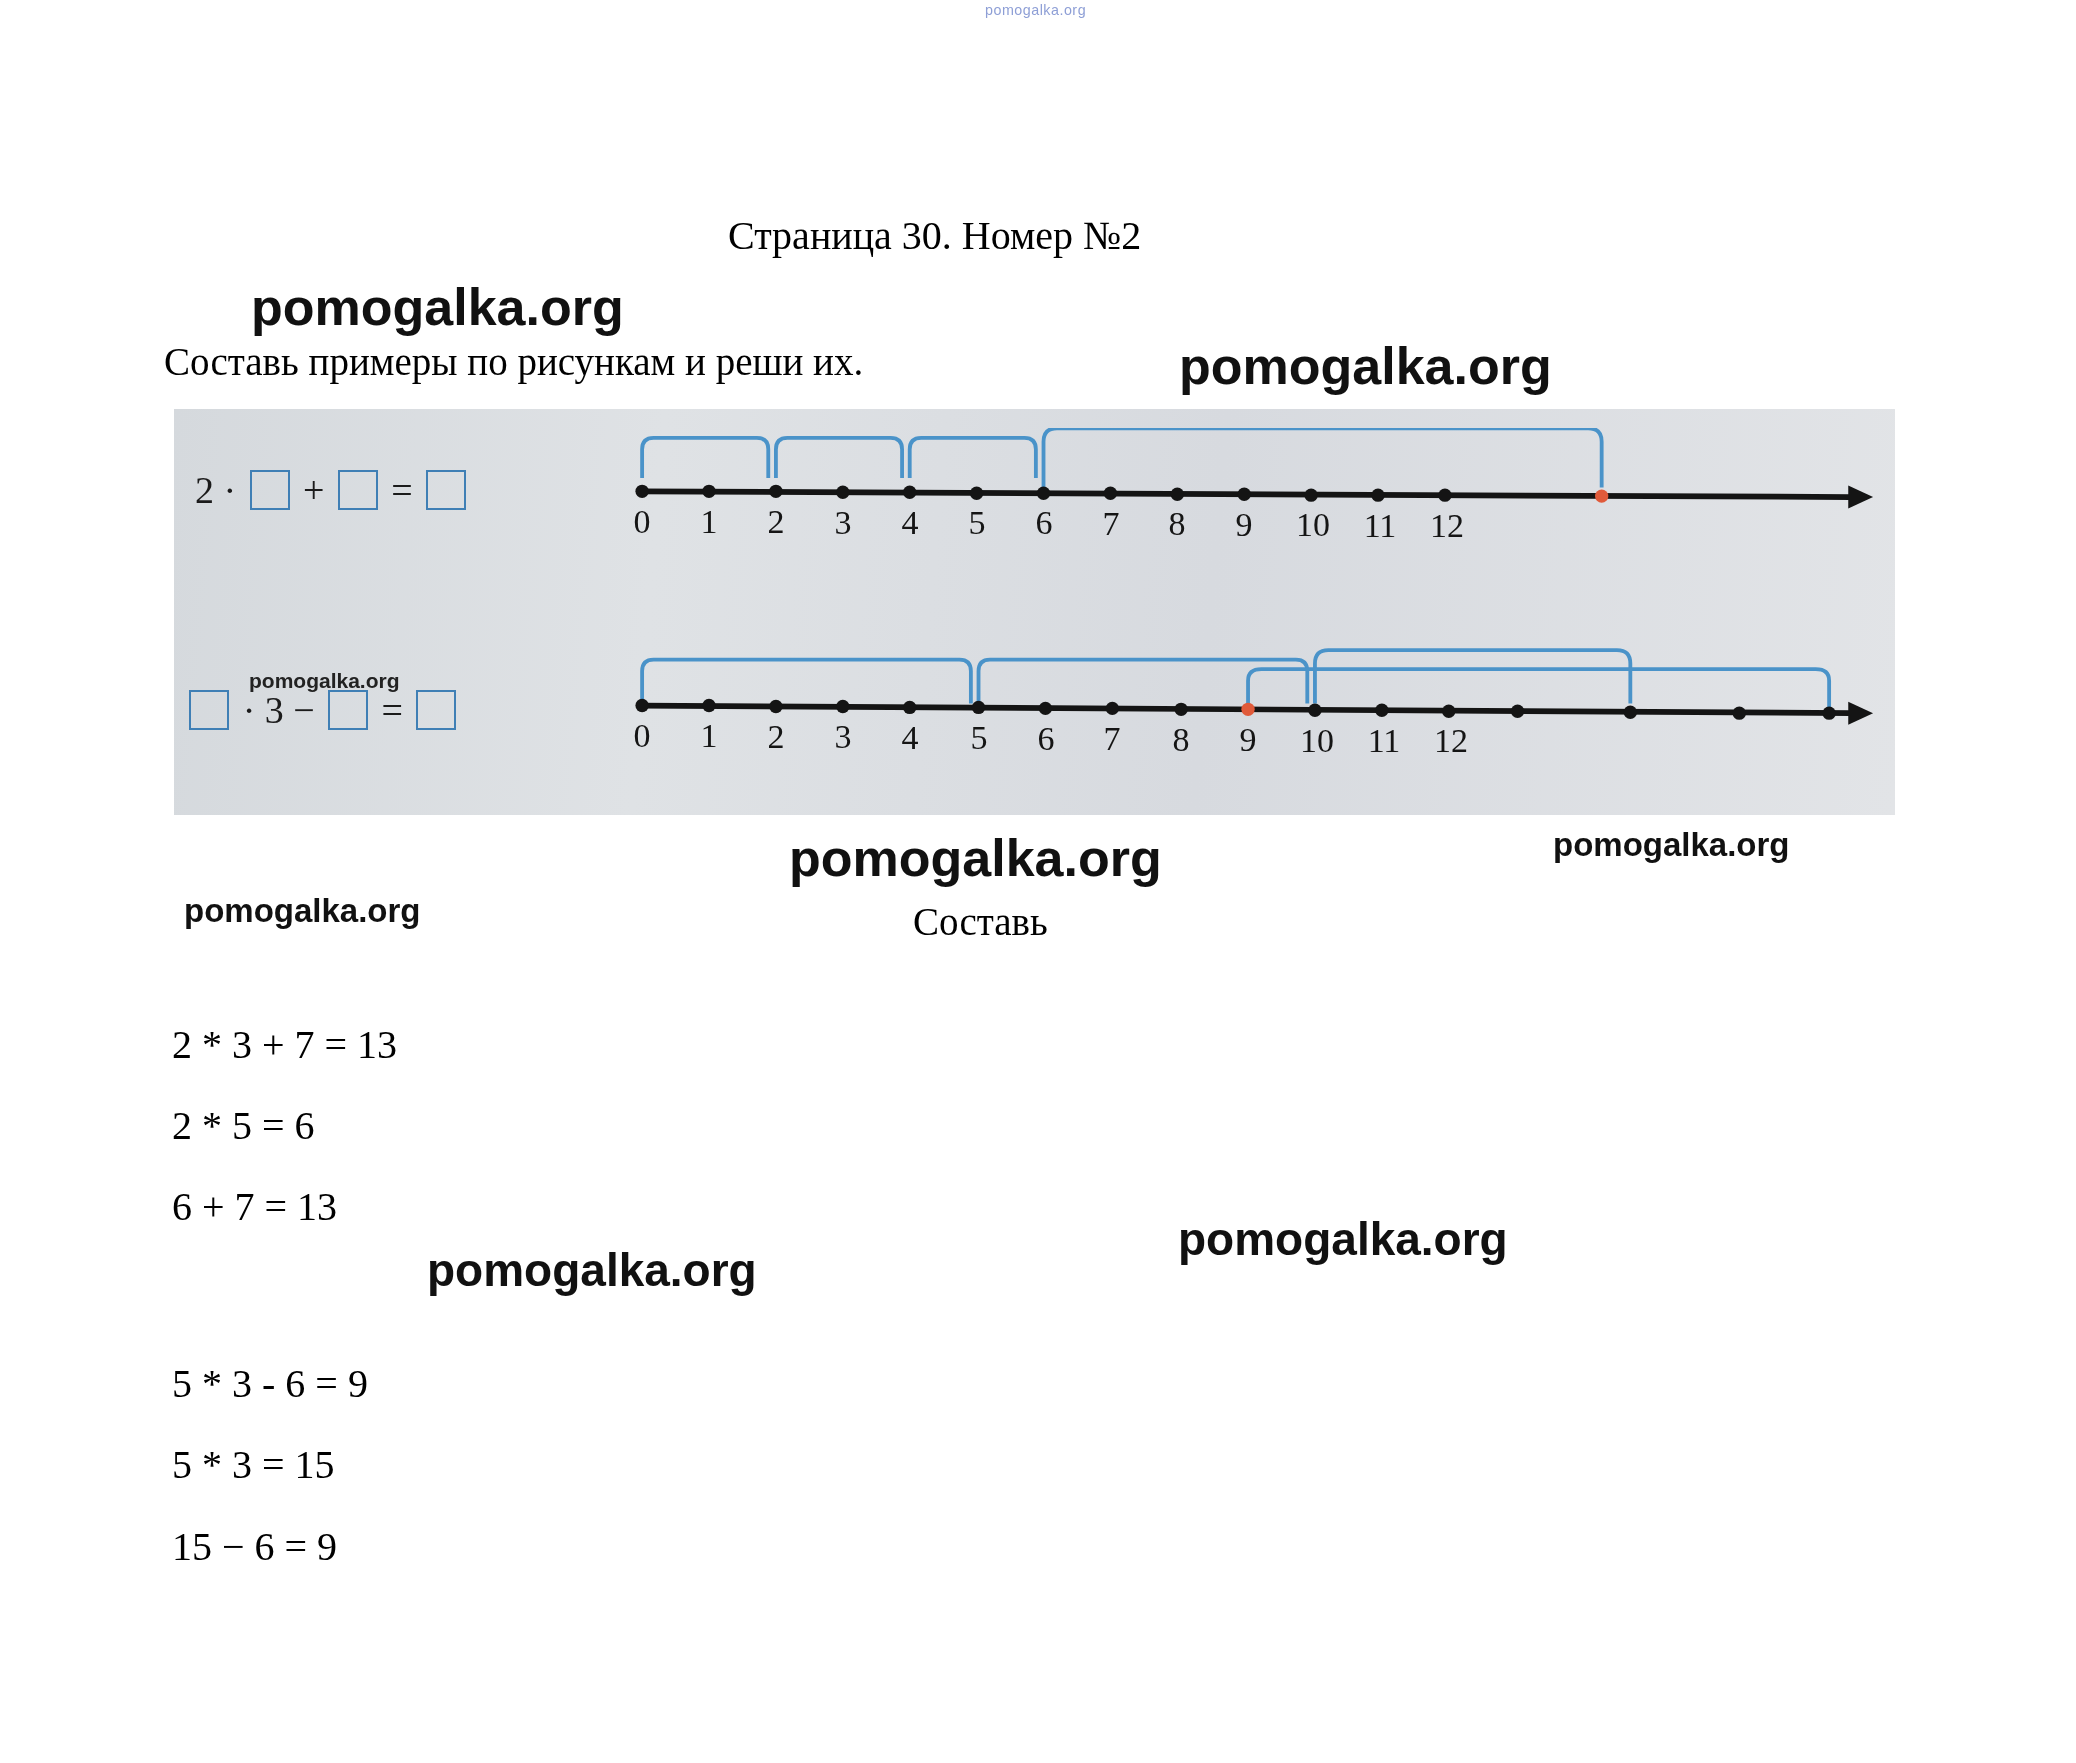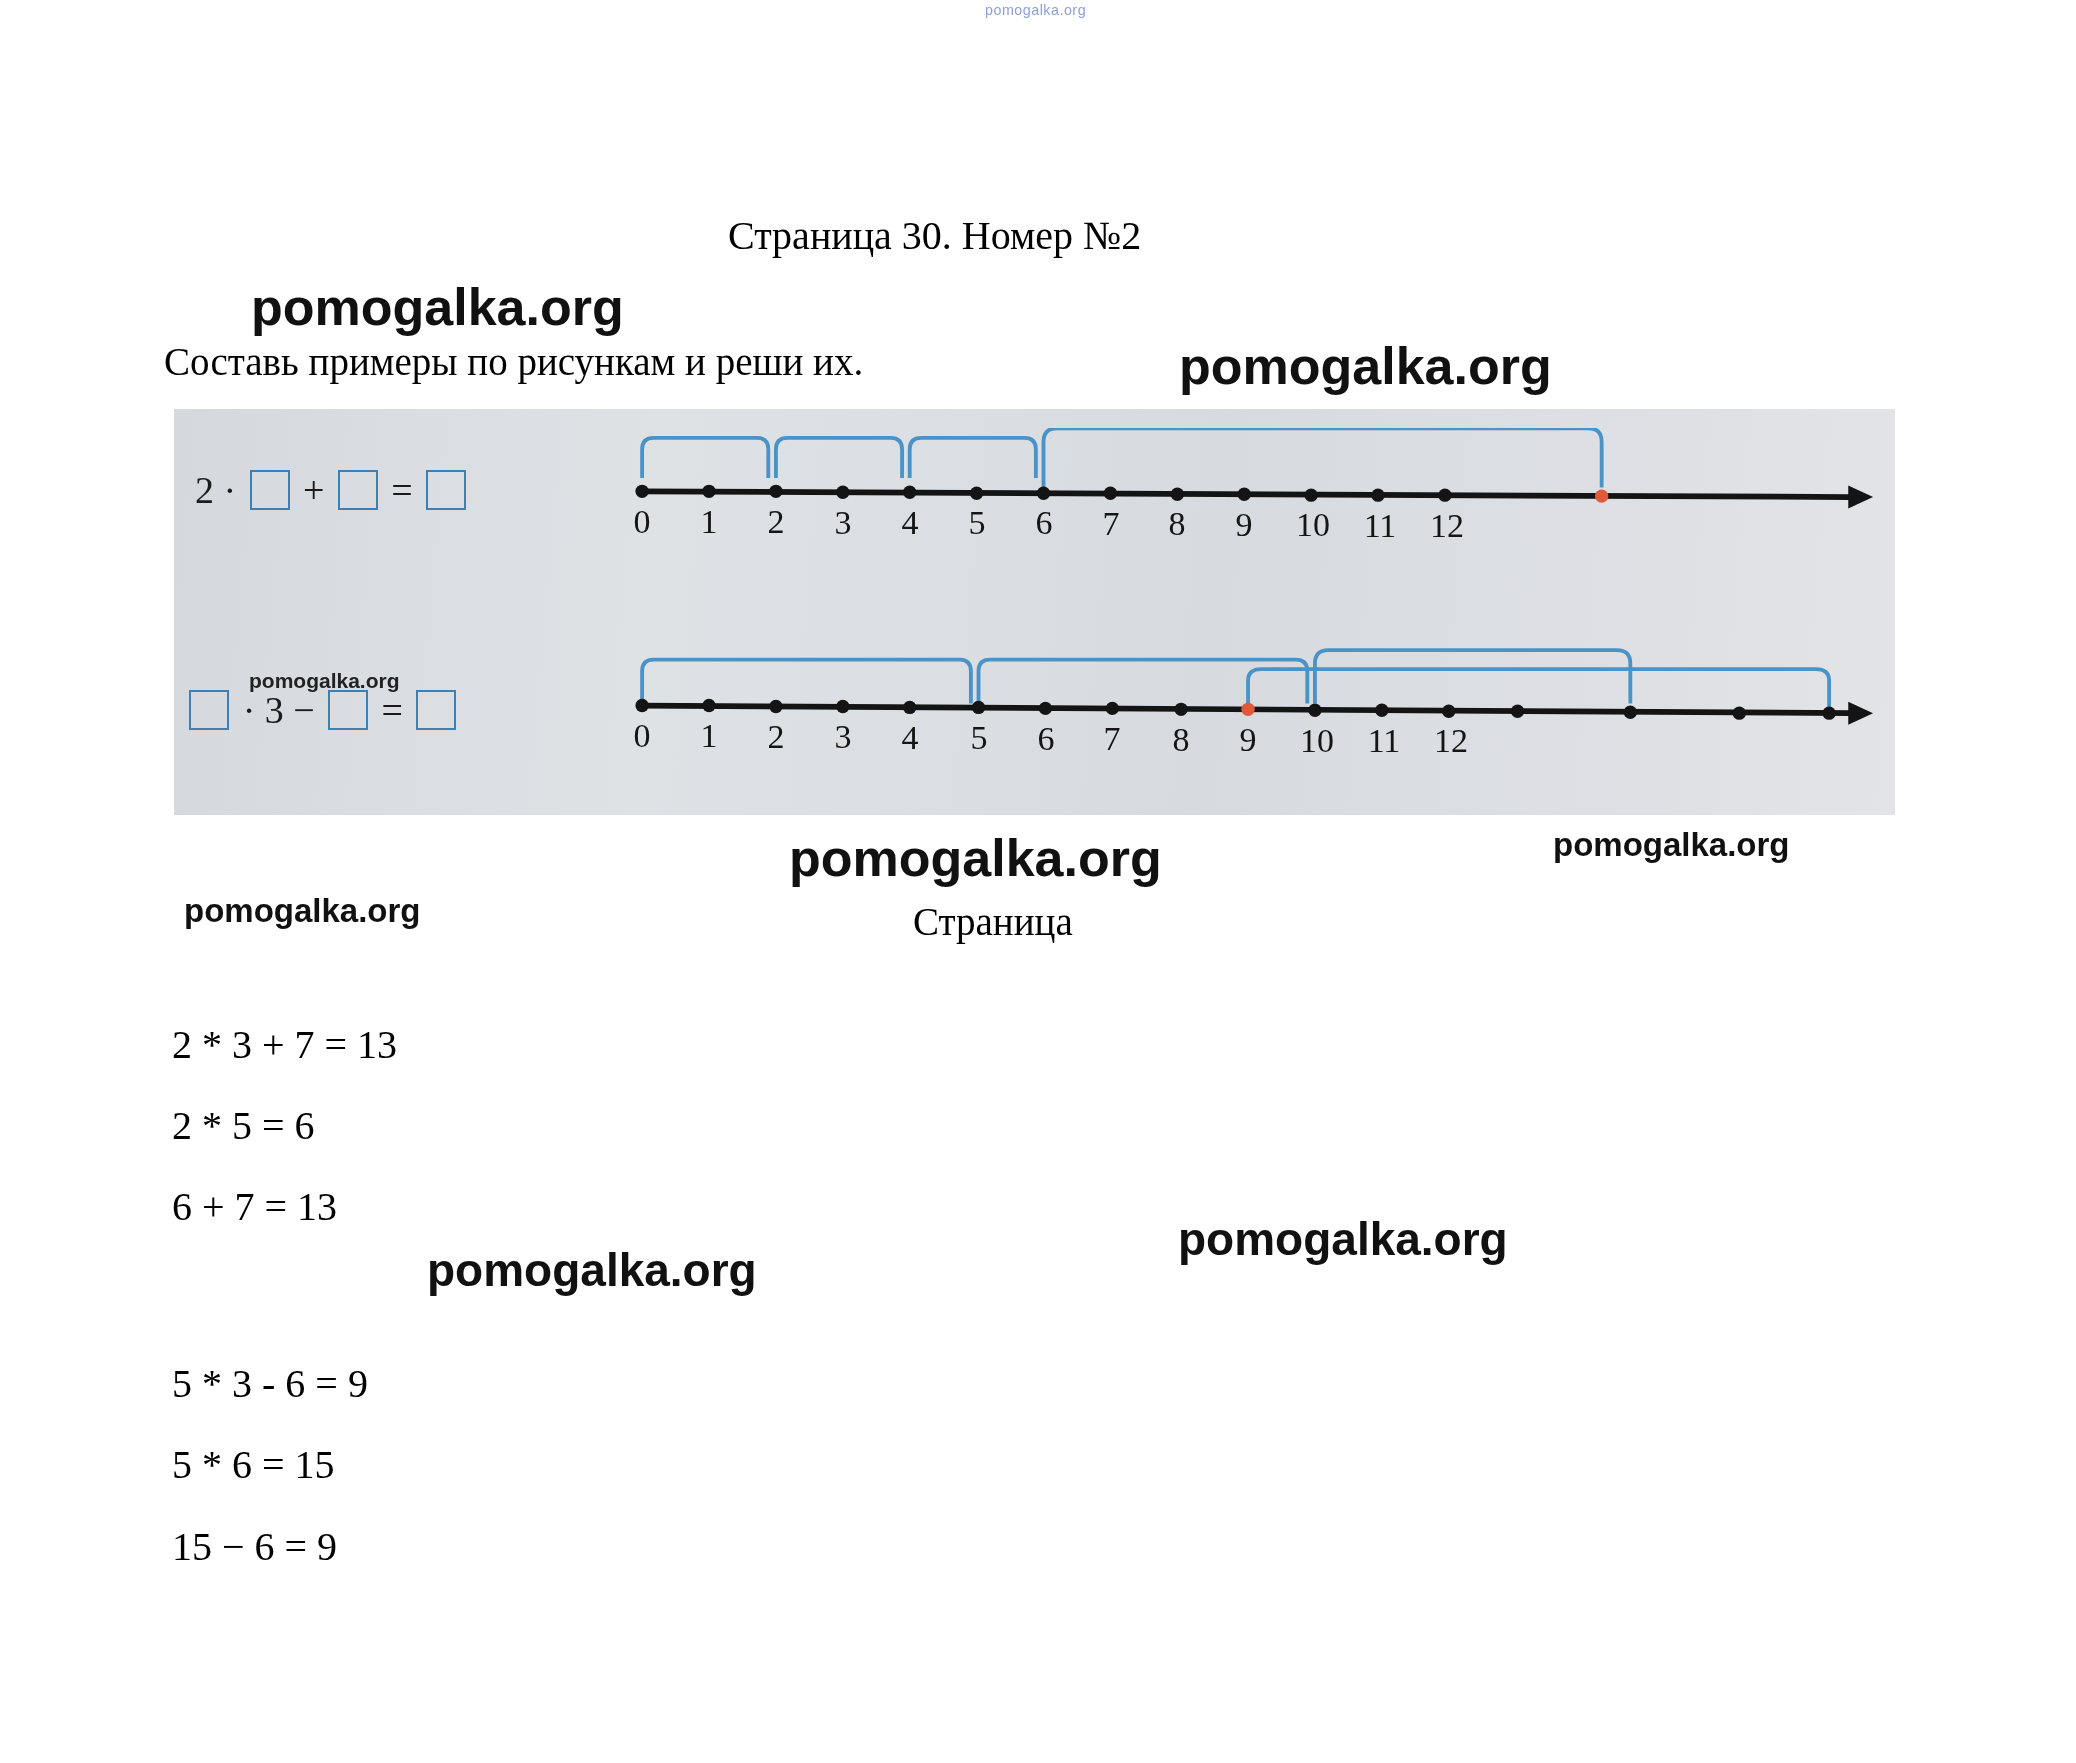--- a/index.html
+++ b/index.html
@@ -263,25 +263,25 @@
     <div class="tick-label" style="left:694px; top:76px;">10</div>
     <div class="tick-label" style="left:761px; top:76px;">11</div>
     <div class="tick-label" style="left:828px; top:76px;">12</div>
   </div>
 </div>
 
 <div class="wm wm-4">pomogalka.org</div>
 <div class="wm wm-5">pomogalka.org</div>
 <div class="wm wm-6">pomogalka.org</div>
 
-<div class="solution-label">Страница</div>
+<div class="solution-label">Составь</div>
 
 <div class="eq eq-0">2 * 3 + 7 = 13</div>
 <div class="eq eq-1">2 * 5 = 6</div>
 <div class="eq eq-2">6 + 7 = 13</div>
 
 <div class="wm wm-7">pomogalka.org</div>
 <div class="wm wm-8">pomogalka.org</div>
 
 <div class="eq eq-3">5 * 3 - 6 = 9</div>
-<div class="eq eq-4">5 * 6 = 15</div>
+<div class="eq eq-4">5 * 3 = 15</div>
 <div class="eq eq-5">15 − 6 = 9</div>
 
 
 </body></html>

